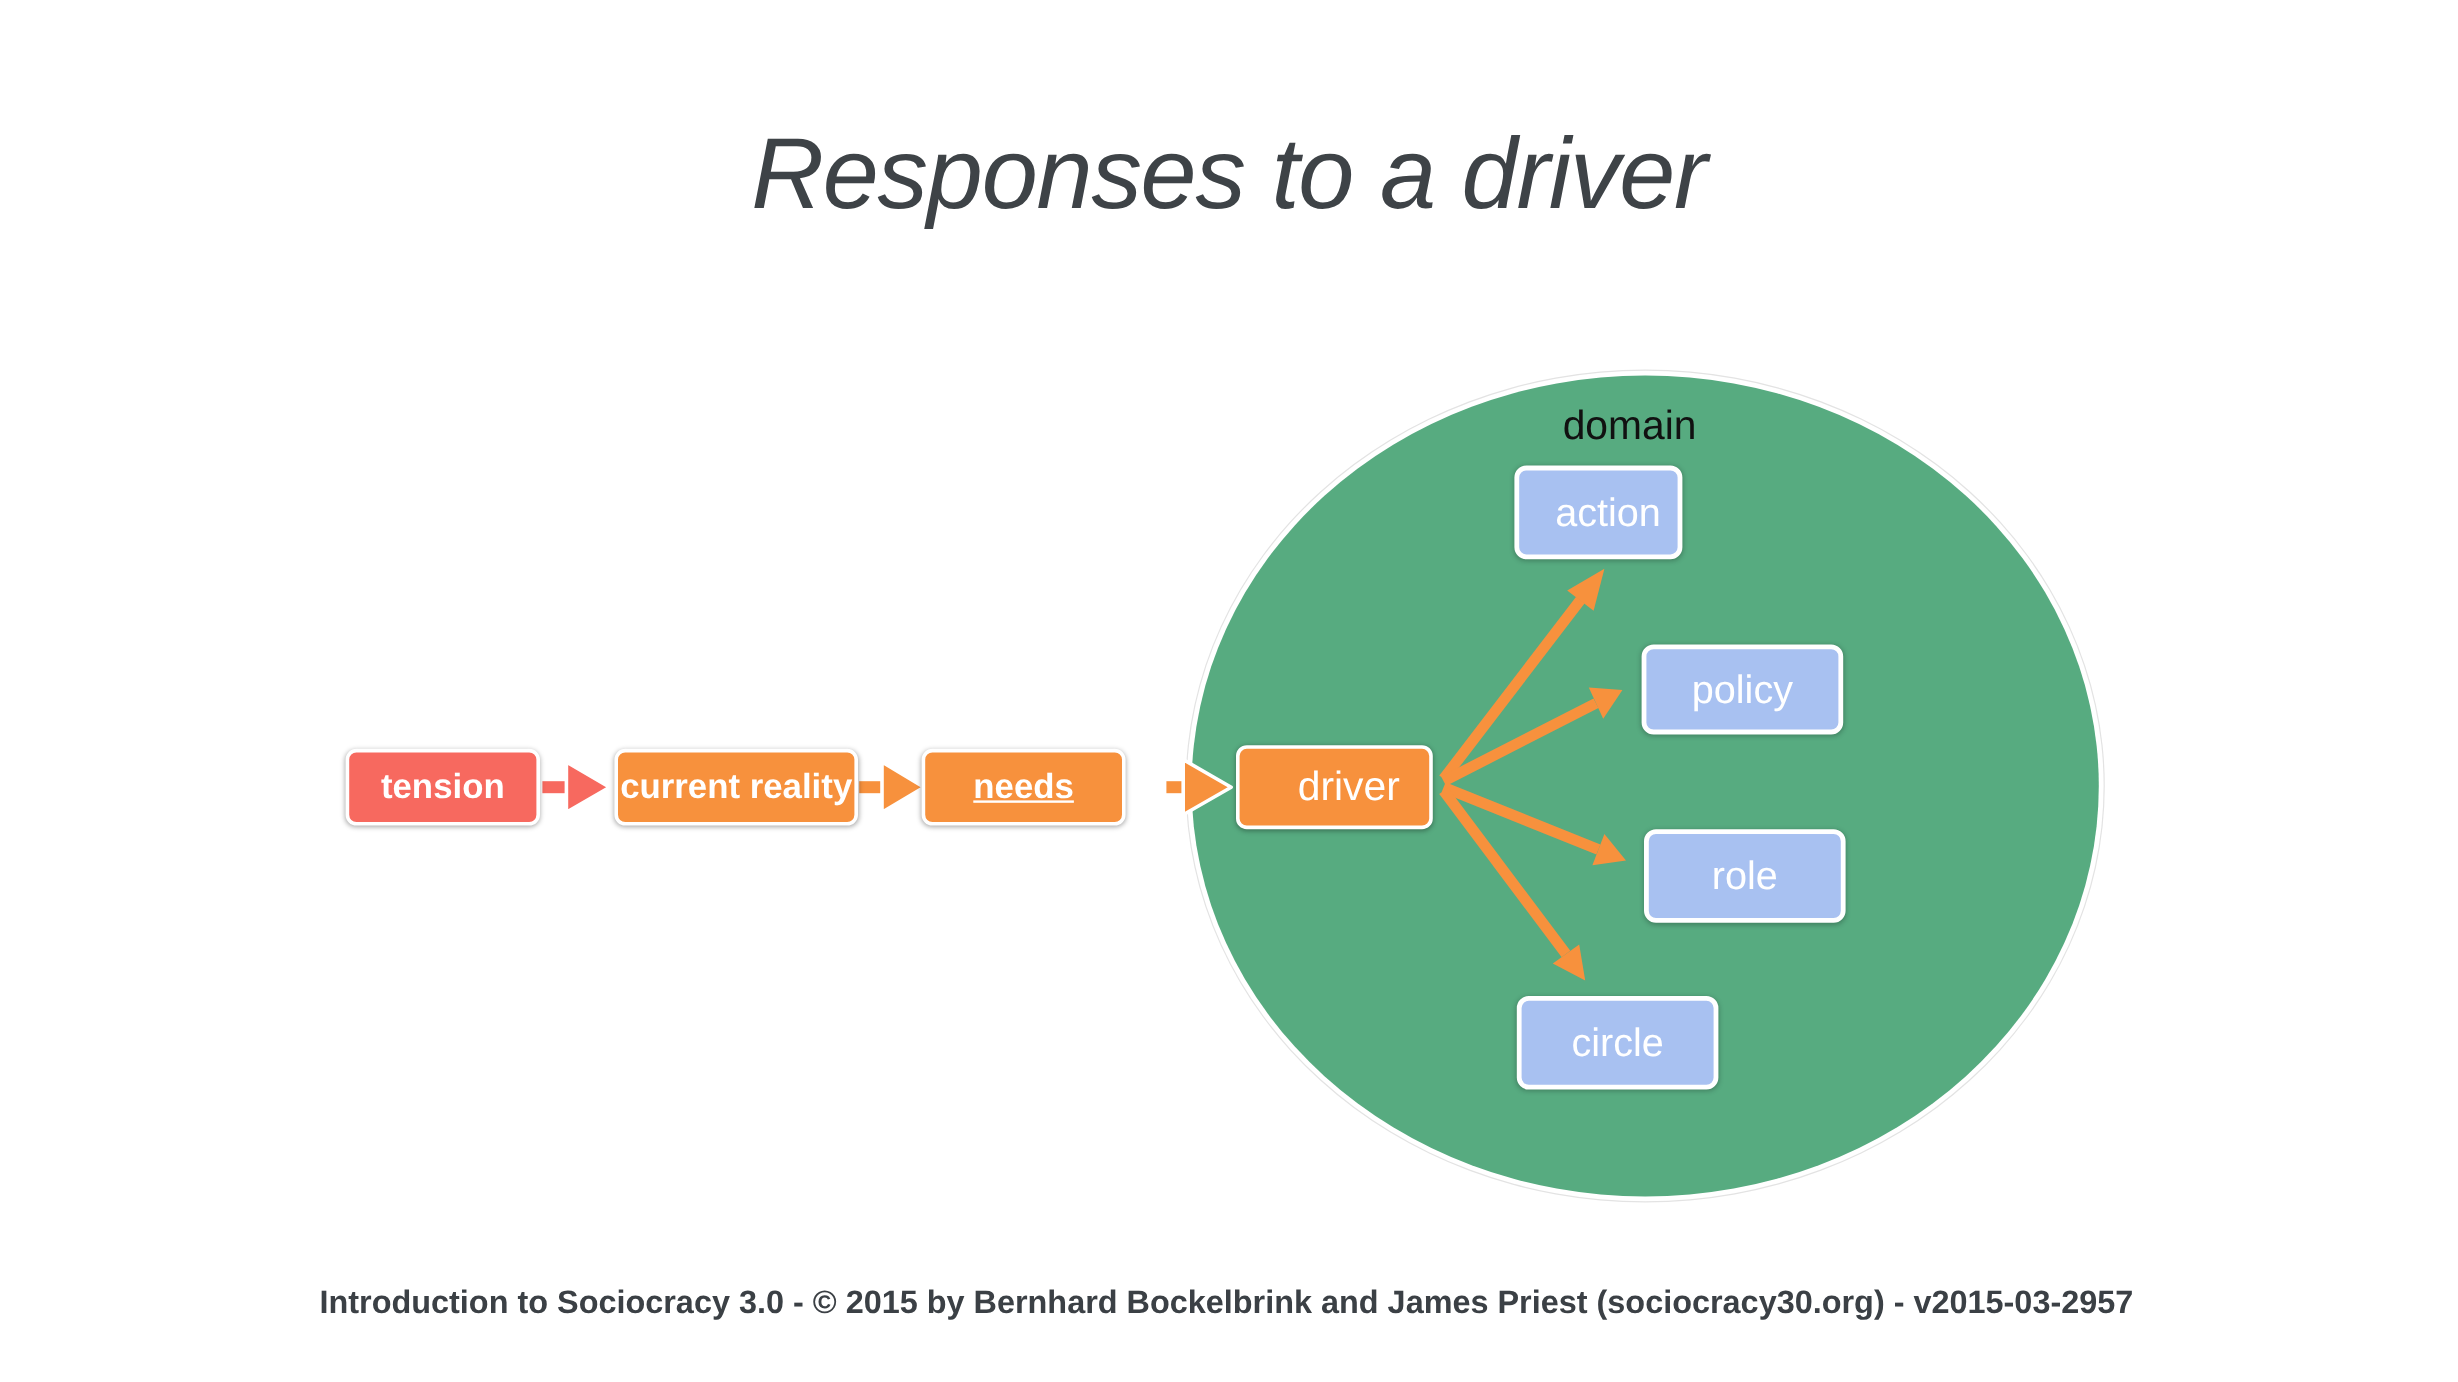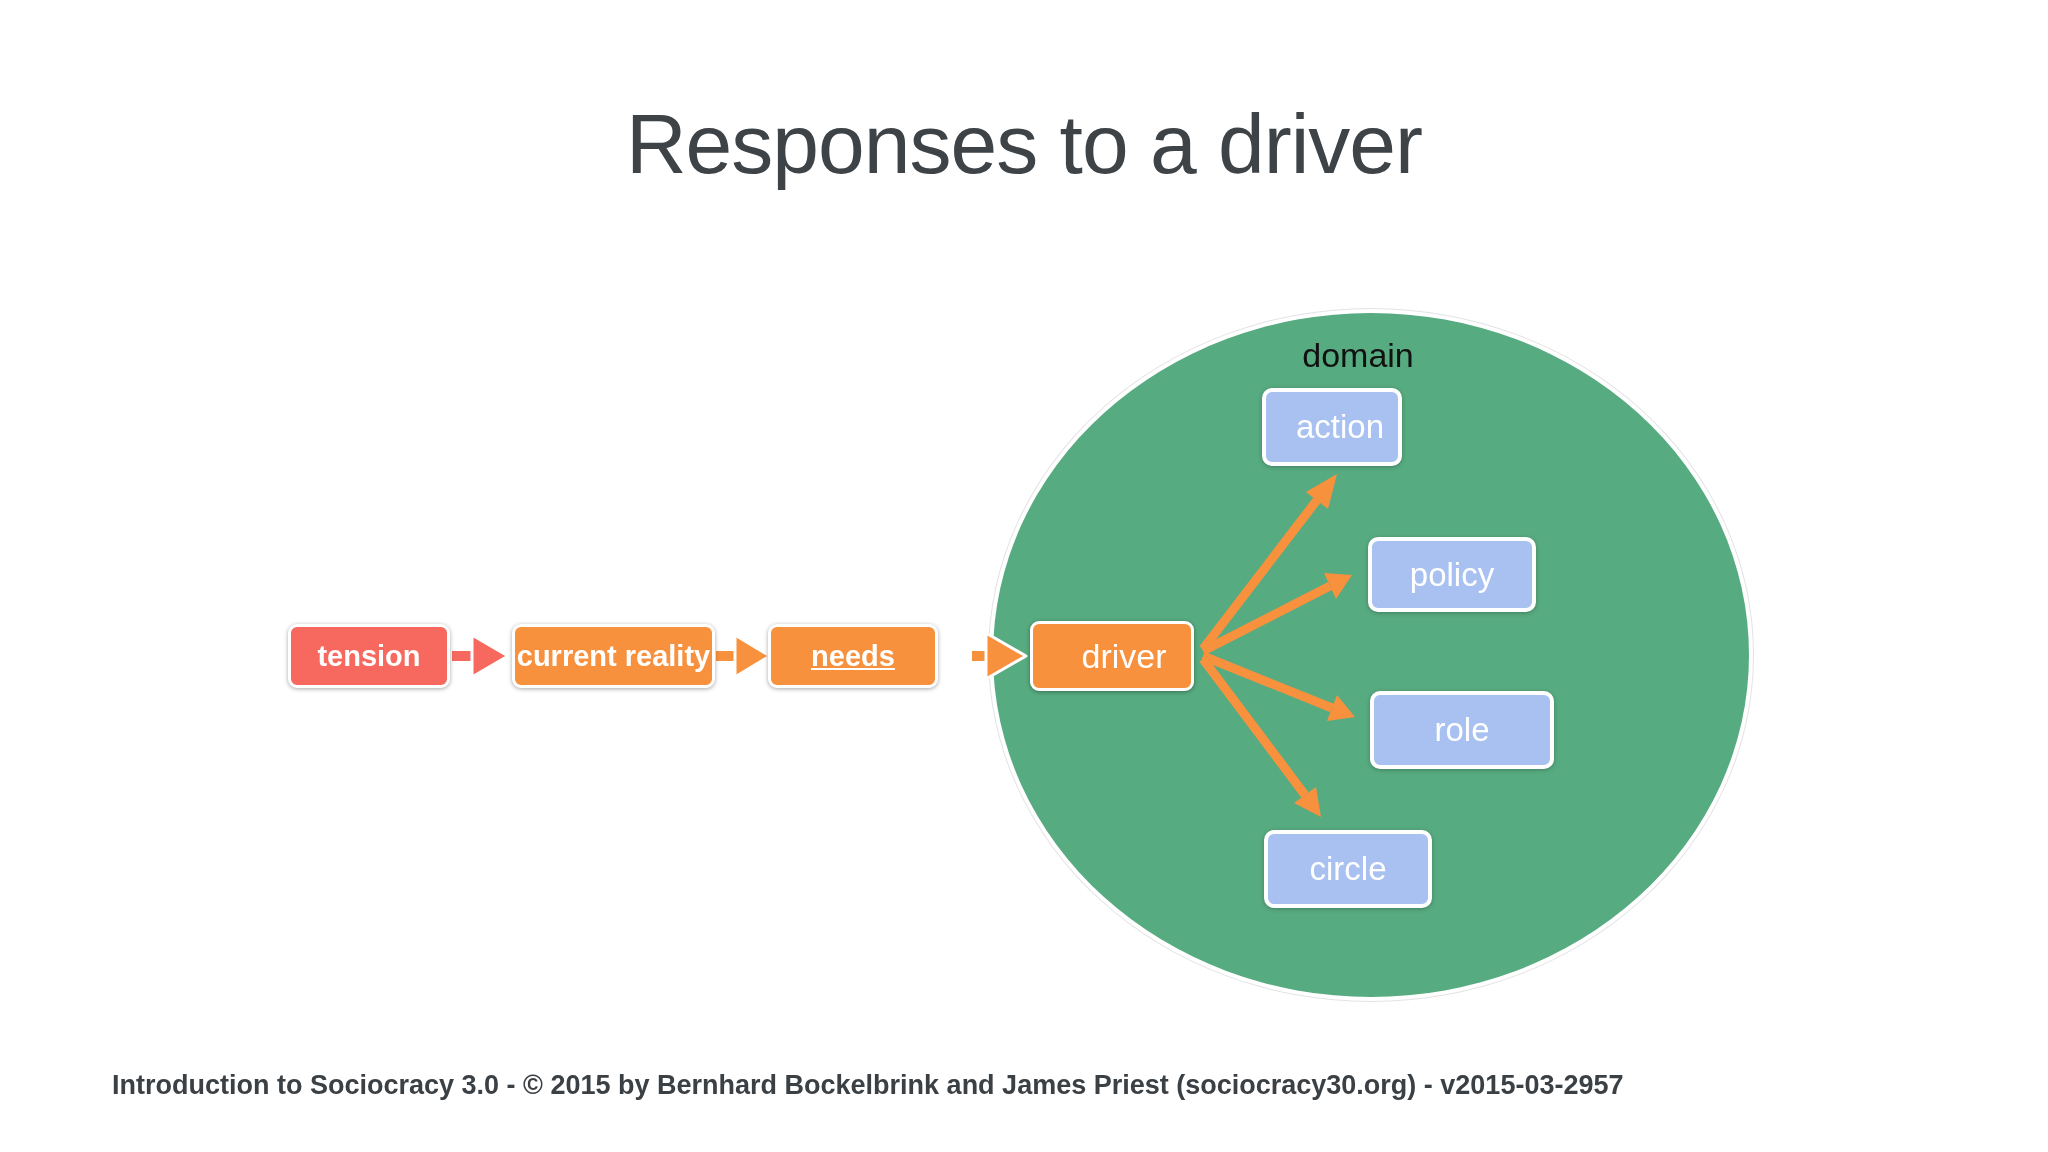--- a/index.html
+++ b/index.html
@@ -9,20 +9,21 @@
     background:#ffffff;
     overflow:hidden;
     font-family:"Liberation Sans", sans-serif;
   }
   .title{
     position:absolute;top:96px;left:0;width:100%;
     text-align:center;
     font-size:84px;font-weight:400;
     color:var(--title-text,#3e4347);
     letter-spacing:-1px;
+    font-style:italic;
   }
   
   .domain-ellipse{
     position:absolute;
     left:993px;top:313px;width:756px;height:684px;
     background:var(--green,#57ab80);
     border-radius:50%;
     box-shadow:0 0 0 4px #ffffff, 0 0 0 5px #e3e3e3;
   }
   .domain-label{
@@ -62,21 +63,21 @@
     border:4px solid #ffffff;
     border-radius:10px;
     box-shadow:0 1px 4px rgba(0,0,0,.25);
     color:#ffffff;
     display:flex;align-items:center;justify-content:center;
     font-weight:400;font-size:33px;
   }
   .footer{
     position:absolute;
     left:112px;right:116px;top:1070px;
-    display:flex;justify-content:flex-start;align-items:baseline;
+    display:flex;justify-content:center;align-items:baseline;
     font-size:27px;font-weight:700;
     color:var(--footer-text,#3b4045);
   }
 </style>
 </head>
 <body>
 
 <div class="slide">
 
   <div class="title">Responses to a driver</div>
@@ -120,21 +121,21 @@
   <div class="fbox orange driver" style="left:1030px;top:621px;width:164px;height:70px;padding-left:24px;">
     <span>driver</span>
   </div>
 
   <div class="rbox" style="left:1262px;top:388px;width:140px;height:78px;padding-left:16px;">
     <span>action</span>
   </div>
   <div class="rbox" style="left:1368px;top:537px;width:168px;height:75px;">
     <span>policy</span>
   </div>
-  <div class="rbox" style="left:1370px;top:691px;width:184px;height:78px;">
+  <div class="rbox" style="left:1370px;top:691px;width:168px;height:78px;">
     <span>role</span>
   </div>
   <div class="rbox" style="left:1264px;top:830px;width:168px;height:78px;">
     <span>circle</span>
   </div>
 
   <div class="footer">
     <span>Introduction to Sociocracy 3.0 - © 2015 by Bernhard Bockelbrink and James Priest (sociocracy30.org) - v2015-03-29</span>
     <span>57</span>
   </div>

